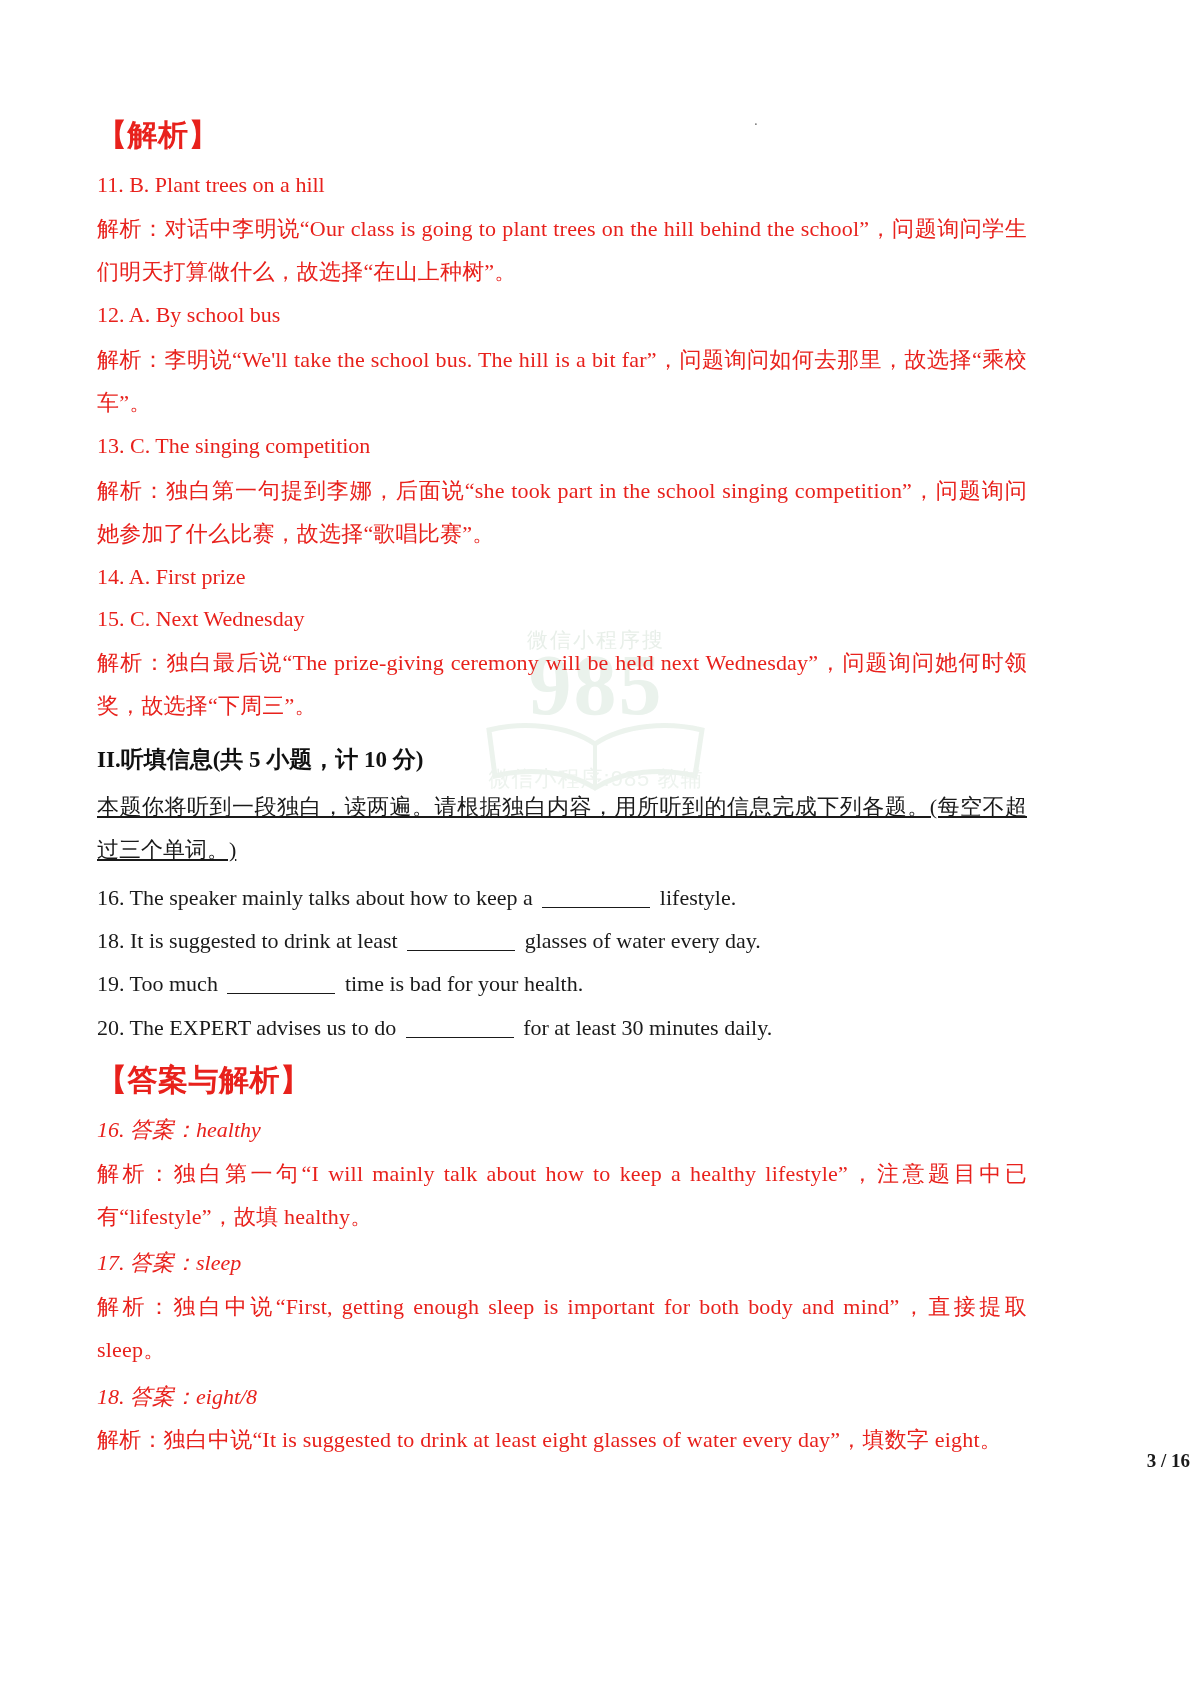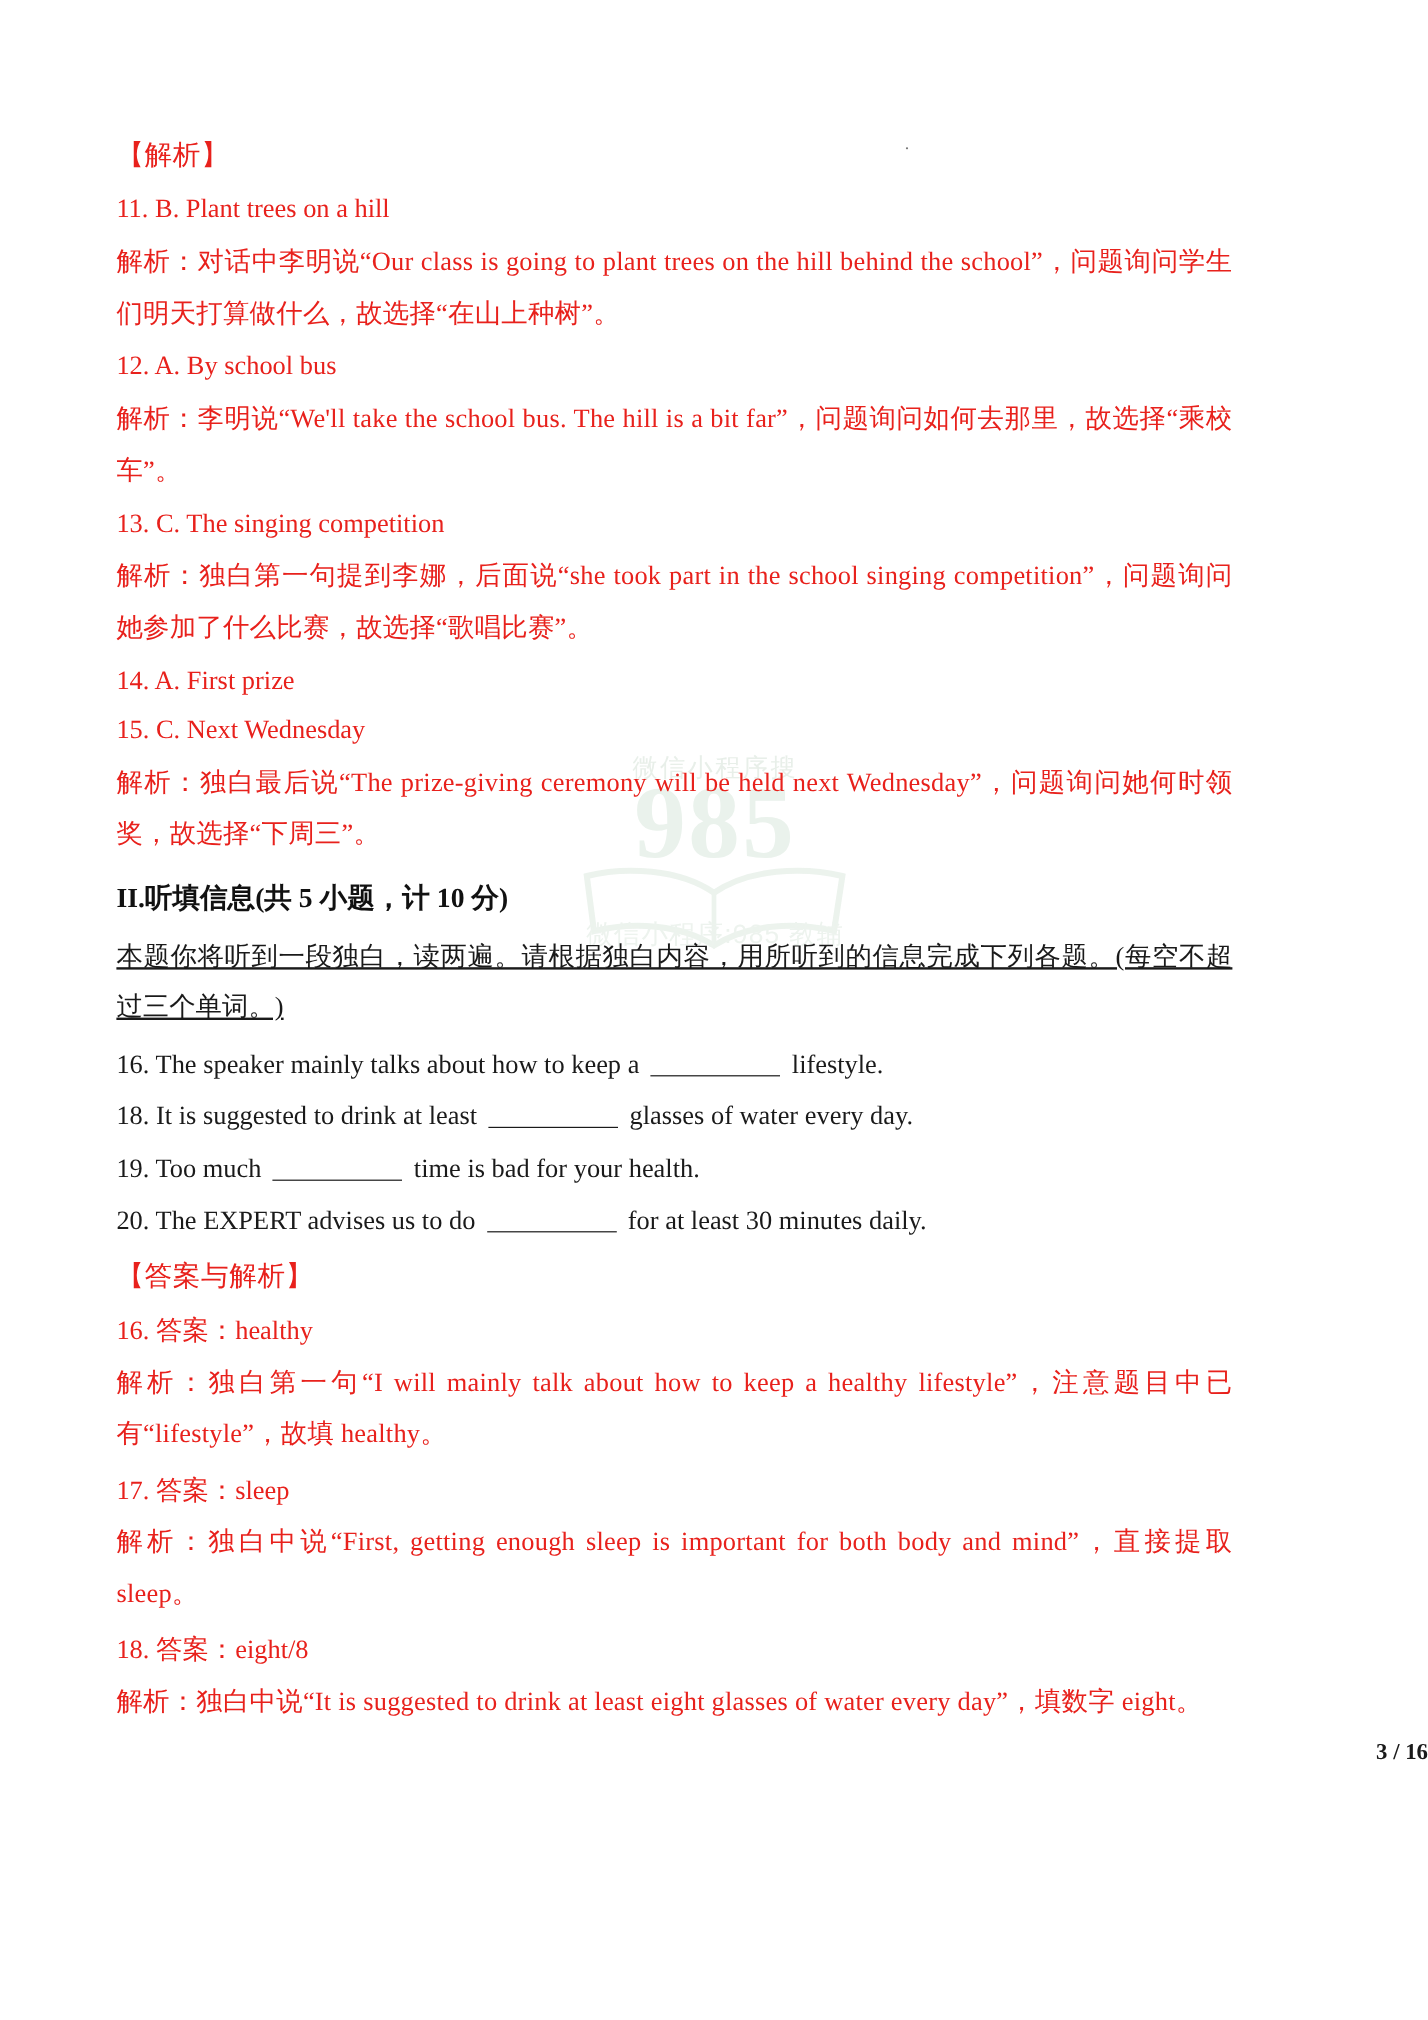--- a/index.html
+++ b/index.html
@@ -85,22 +85,22 @@
   }
 
   
   .layer { position: relative; z-index: 2; }
 
   .red {
     color: #e8211c;
   }
 
   .tag {
-    font-size: 23px;
-    font-weight: normal;
+    font-size: 30px;
+    font-weight: bold;
     line-height: 1.55;
     margin: 0 0 8px 0;
     letter-spacing: 0.5px;
   }
 
   .item-head {
     font-size: 22px;
     line-height: 1.6;
     margin: 0 0 6px 0;
   }
@@ -142,20 +142,21 @@
     width: 108px;
     border-bottom: 1.6px solid #1a1a1a;
     vertical-align: -3px;
     margin: 0 4px;
   }
 
   .ans-head {
     font-size: 22px;
     line-height: 1.7;
     margin: 6px 0 4px 0;
+    font-style: italic;
   }
 
   .footer {
     position: absolute;
     left: 0;
     right: 0;
     top: 1450px;
     text-align: right;
     font-size: 19px;
     font-weight: bold;

